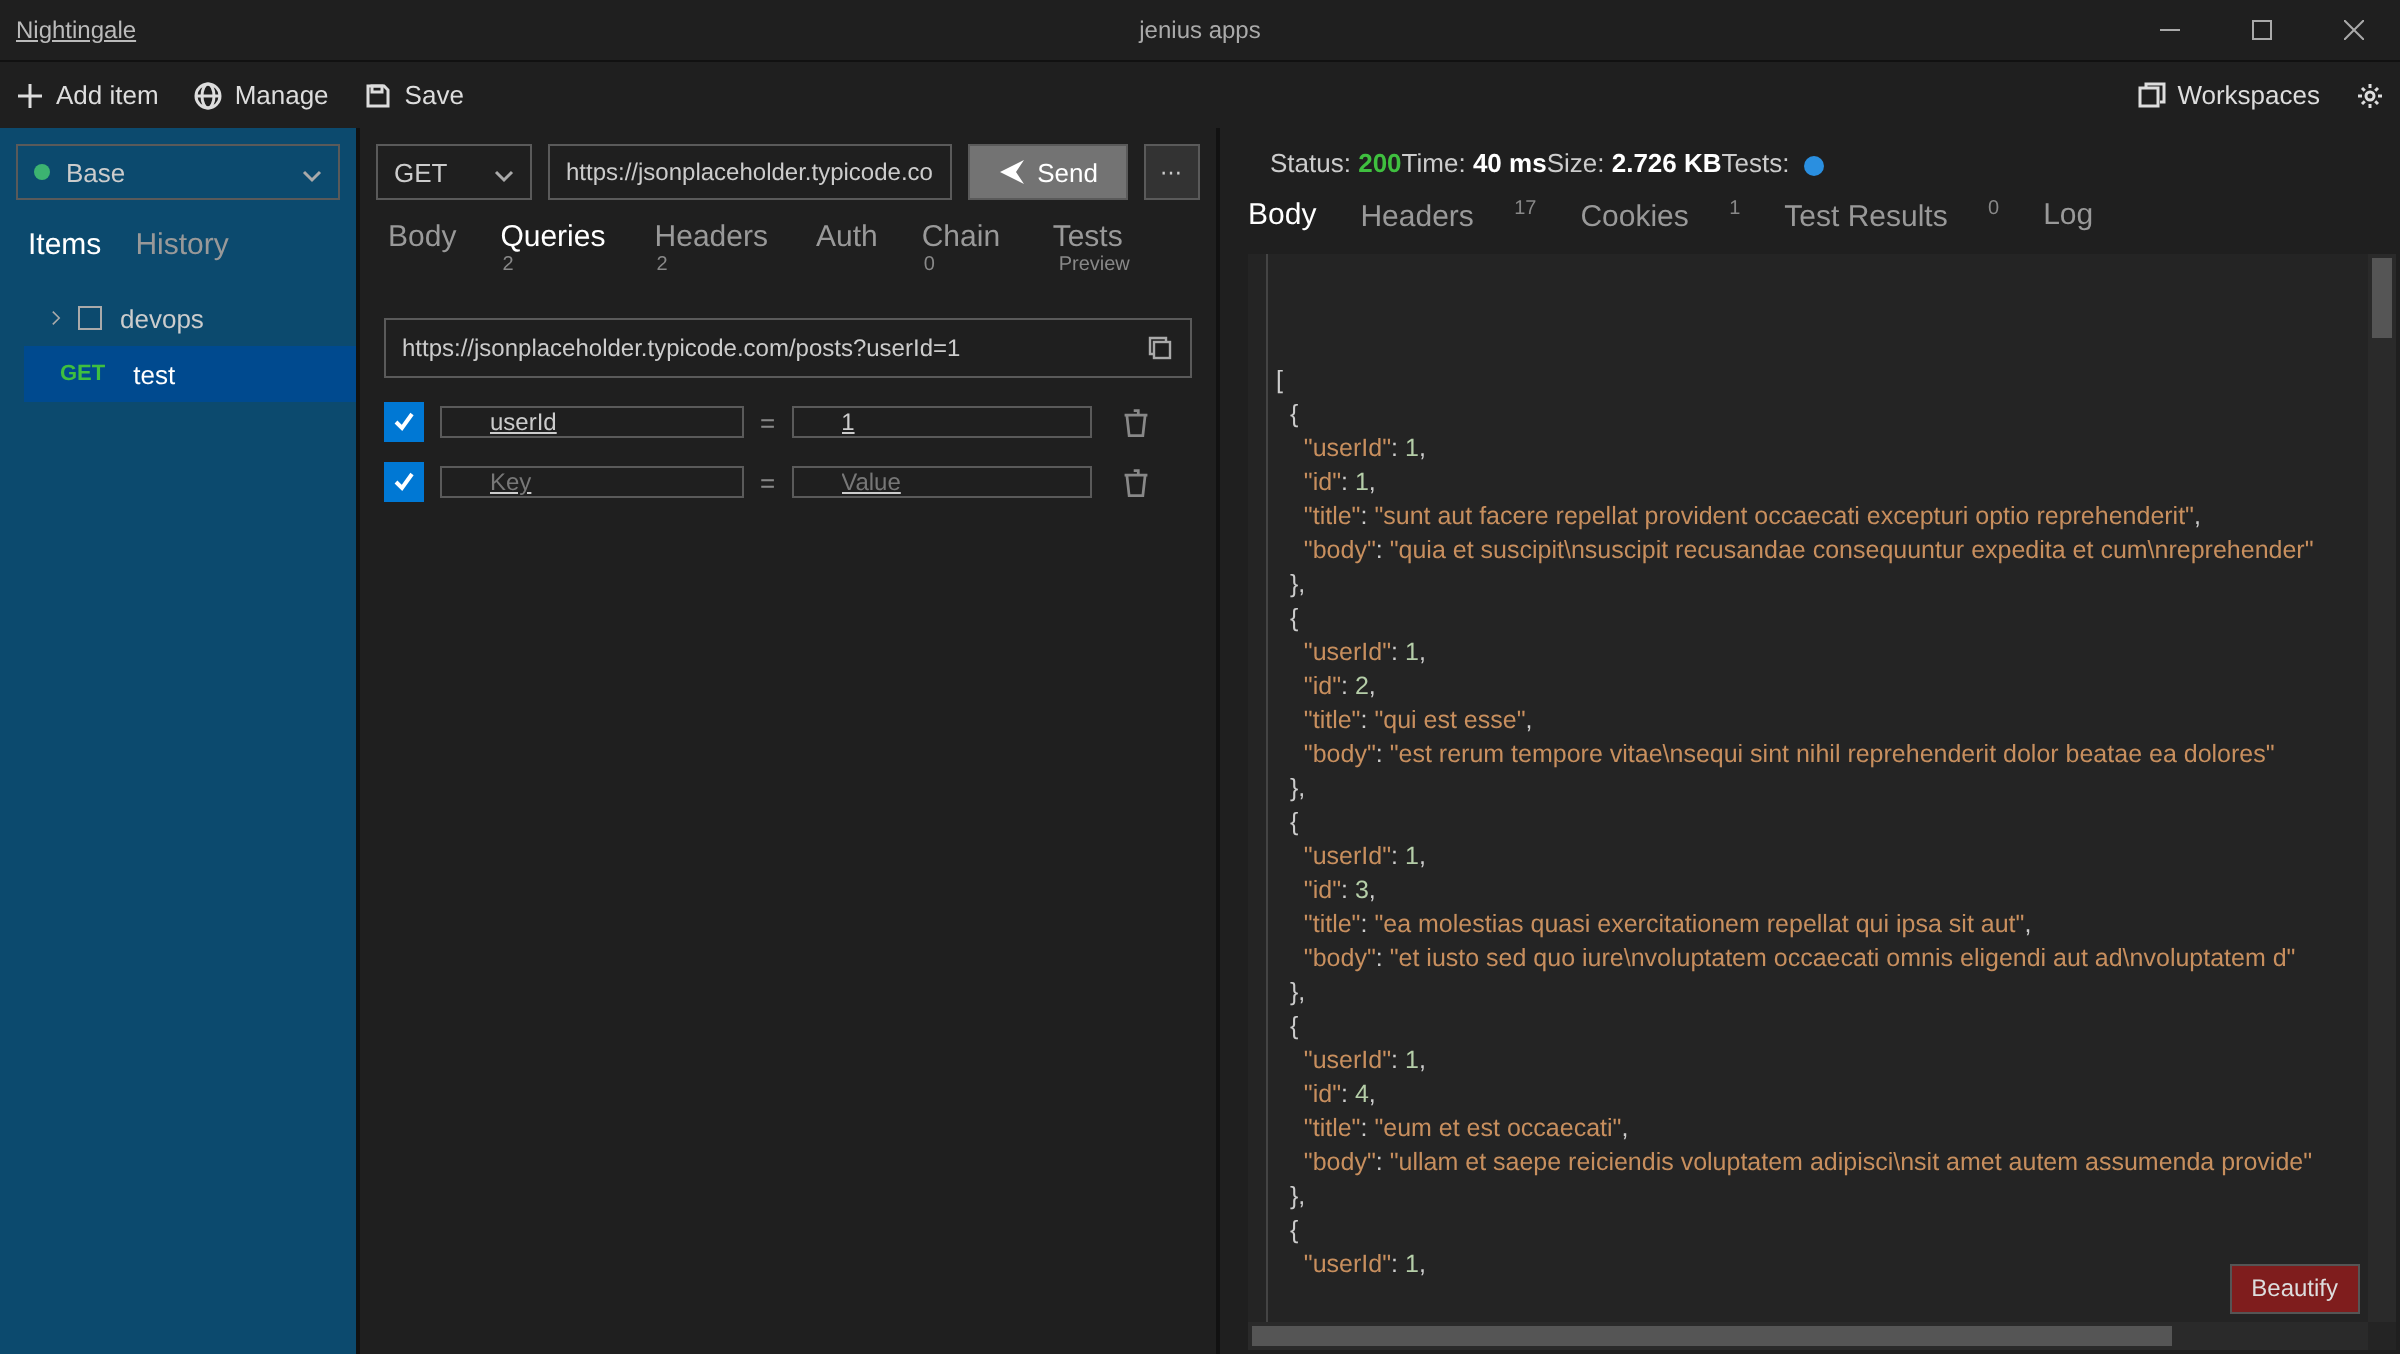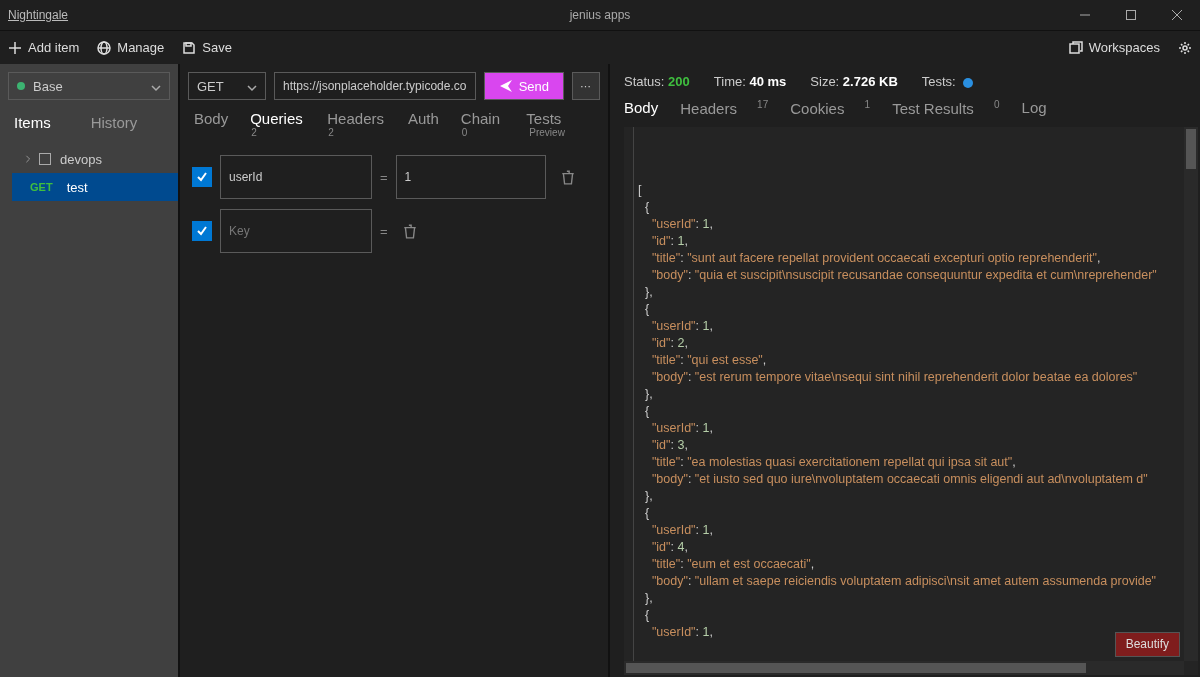--- a/index.html
+++ b/index.html
@@ -10,68 +10,68 @@
 .win-controls { position:absolute; right:0; top:0; display:flex; }
 .win-btn { width:46px; height:30px; display:flex; align-items:center; justify-content:center; color:#aaa; font-size:10px; }
 .win-btn svg { width:10px; height:10px; stroke:#aaa; stroke-width:1; fill:none; }
 
 .toolbar { height:34px; background:#1f1f1f; display:flex; align-items:center; padding:4px 8px; color:#ddd; font-size:13px; border-top:1px solid #111; justify-content:space-between; }
 .tool-left, .tool-right { display:flex; align-items:center; gap:18px; }
 .tool-item { display:flex; align-items:center; gap:6px; cursor:pointer; }
 .tool-item svg { width:14px; height:14px; stroke:#ddd; fill:none; stroke-width:1.5; }
 
 .main { display:flex; height:calc(677px - 64px); }
-.sidebar { width:178px; background:#404040; display:flex; flex-direction:column; }
+.sidebar { width:178px; background:#0c4a6e; display:flex; flex-direction:column; }
 .env-row { padding:8px; }
 .env-select { height:28px; border:1px solid #5a5a5a; display:flex; align-items:center; padding:0 8px; justify-content:space-between; cursor:pointer; }
 .env-select .dot { width:8px; height:8px; border-radius:50%; background:#3cb371; margin-right:8px; }
 .env-select .lbl { flex:1; }
 .chevron { width:10px; height:10px; }
 .chevron svg { width:10px; height:10px; stroke:#aaa; fill:none; stroke-width:1.5; }
 
-.side-tabs { display:flex; gap:40px; padding:6px 14px 10px; font-size:15px; }
+.side-tabs { display:flex; gap:17px; padding:6px 14px 10px; font-size:15px; }
 .side-tab { color:#999; cursor:pointer; }
 .side-tab.active { color:#fff; }
 
 .tree { padding:4px 0;margin-left:12px; }
 .tree-row { display:flex; align-items:center; height:28px; padding:0 10px; font-size:13px; color:#ccc; cursor:pointer; }
 .tree-row.selected { background:#004a8f; color:#fff; }
 .tree-row .expand { width:12px; display:flex; justify-content:center; margin-right:4px; }
 .tree-row .doc-icon { width:14px; height:14px; margin-right:8px; stroke:#aaa; fill:none; stroke-width:1; }
 .method-pill { color:#3fbf3f; font-weight:600; font-size:11px; margin-right:14px; margin-left:8px; }
 
 .center-panel { width:432px; background:#1f1f1f; border-left:2px solid #111; border-right:2px solid #111; display:flex; flex-direction:column; }
 .req-row { display:flex; padding:8px; gap:8px; align-items:center; }
 .method-select { width:78px; height:28px; border:1px solid #5a5a5a; display:flex; align-items:center; justify-content:space-between; padding:0 8px; cursor:pointer; }
 .url-input { flex:1; height:28px; background:transparent; border:1px solid #5a5a5a; color:#ccc; padding:0 8px; font-size:12px; outline:none; }
-.send-btn { height:28px; padding:0 14px; background:#d946ef; border:1px solid #5a5a5a; color:#fff; display:flex; align-items:center; gap:6px; cursor:pointer; font-size:13px; }
+.send-btn { height:28px; padding:0 14px; background:#737373; border:1px solid #5a5a5a; color:#fff; display:flex; align-items:center; gap:6px; cursor:pointer; font-size:13px; }
 .send-btn svg { width:14px; height:14px; fill:#fff; }
 .more-btn { width:28px; height:28px; background:#333; border:1px solid #5a5a5a; display:flex; align-items:center; justify-content:center; cursor:pointer; color:#ccc; letter-spacing:1px; font-size:11px; }
 
 .req-tabs { display:flex; gap:22px; padding:2px 14px 10px; font-size:15px; color:#999; }
 .req-tab { cursor:pointer; position:relative; }
 .req-tab.active { color:#fff; }
 .req-tab sup { font-size:10px; vertical-align:super; color:#888; margin-left:1px; }
 .req-tab .preview { font-size:10px; vertical-align:super; color:#888; margin-left:3px; }
 
 .full-url { margin:4px 12px 12px; height:30px; border:1px solid #5a5a5a; display:flex; align-items:center; padding:0 8px; font-size:12px; color:#ccc; }
 .full-url .txt { flex:1; }
 .full-url svg { width:14px; height:14px; stroke:#aaa; fill:none; stroke-width:1.2; }
 
 .param-row { display:flex; align-items:center; padding:0 12px 10px; gap:8px; }
 .chk { width:20px; height:20px; background:#0078d4; display:flex; align-items:center; justify-content:center; cursor:pointer; }
 .chk svg { width:12px; height:12px; stroke:#fff; stroke-width:2; fill:none; }
-.kv-input { height:44px; border:1px solid #5a5a5a; background:transparent; color:#ccc; padding:0 8px; font-size:12px; outline:none; }
+.kv-input { height:16px; border:1px solid #5a5a5a; background:transparent; color:#ccc; padding:0 24px; font-size:12px; outline:none;text-decoration:underline; }
 .kv-key { width:152px; }
 .kv-eq { color:#888; }
 .kv-val { width:150px; }
 .trash { width:16px; height:16px; stroke:#888; fill:none; stroke-width:1.2; cursor:pointer; margin-left:6px; }
 
 .response-panel { flex:1; background:#1f1f1f; display:flex; flex-direction:column; }
-.status-row { display:flex; align-items:center; gap:24px; padding:10px 14px 6px; font-size:13px; color:#ccc; }
+.status-row { display:flex; align-items:center; padding:10px 14px 6px; font-size:13px; color:#ccc;margin-left:11px; }
 .status-row .green { color:#3fbf3f; font-weight:600; }
 .status-row .white { color:#fff; font-weight:600; }
 .tests-dot { width:10px; height:10px; border-radius:50%; background:#2a8fe0; display:inline-block; margin-left:4px; vertical-align:middle; }
 
 .resp-tabs { display:flex; gap:22px; padding:4px 14px 10px; font-size:15px; color:#999; }
 .resp-tab { cursor:pointer; }
 .resp-tab.active { color:#fff; }
 .resp-tab sup { font-size:10px; vertical-align:super; color:#888; margin-left:16px; }
 
 .resp-toolbar { display:flex; align-items:center; gap:14px; padding:2px 14px 8px; }
@@ -211,20 +211,27 @@
       </div>
       <div class="more-btn">⋯</div>
     </div>
     <div class="req-tabs">
       <div class="req-tab">Body</div>
       <div class="req-tab active"><span>Queries</span> <sup>2</sup></div>
       <div class="req-tab"><span>Headers</span> <sup>2</sup></div>
       <div class="req-tab">Auth</div>
       <div class="req-tab"><span>Chain</span> <sup>0</sup></div>
       <div class="req-tab"><span>Tests</span> <span class="preview">Preview</span></div>
+    </div>
+    <div class="full-url">
+      <span class="txt">https://jsonplaceholder.typicode.com/posts?userId=1</span>
+      <svg viewBox="0 0 14 14">
+          <rect x="4" y="4" width="8" height="8"></rect>
+          <path d="M4 10H2V2h8v2"></path>
+        </svg>
     </div>
     <div id="params-host">
         <div class="param-row">
           <div class="chk">
             <svg viewBox="0 0 12 12">
               <polyline points="2,6 5,9 10,2"></polyline>
             </svg>
           </div>
           <input class="kv-input kv-key" placeholder="" value="userId" style="">
           <span class="kv-eq">=</span>
@@ -234,20 +241,21 @@
           </svg>
         </div>
         <div class="param-row">
           <div class="chk">
             <svg viewBox="0 0 12 12">
               <polyline points="2,6 5,9 10,2"></polyline>
             </svg>
           </div>
           <input class="kv-input kv-key" placeholder="Key" style="">
           <span class="kv-eq">=</span>
+          <input class="kv-input kv-val" placeholder="Value" style="">
           <svg class="trash" viewBox="0 0 14 14">
             <path d="M3 4h8l-1 9H4zM2 4h10M6 2h2v2"></path>
           </svg>
         </div>
       </div>
   </div>
 
   <div class="response-panel">
     <div class="status-row">
       <span><span>Status:</span> <span class="green">200</span></span>

